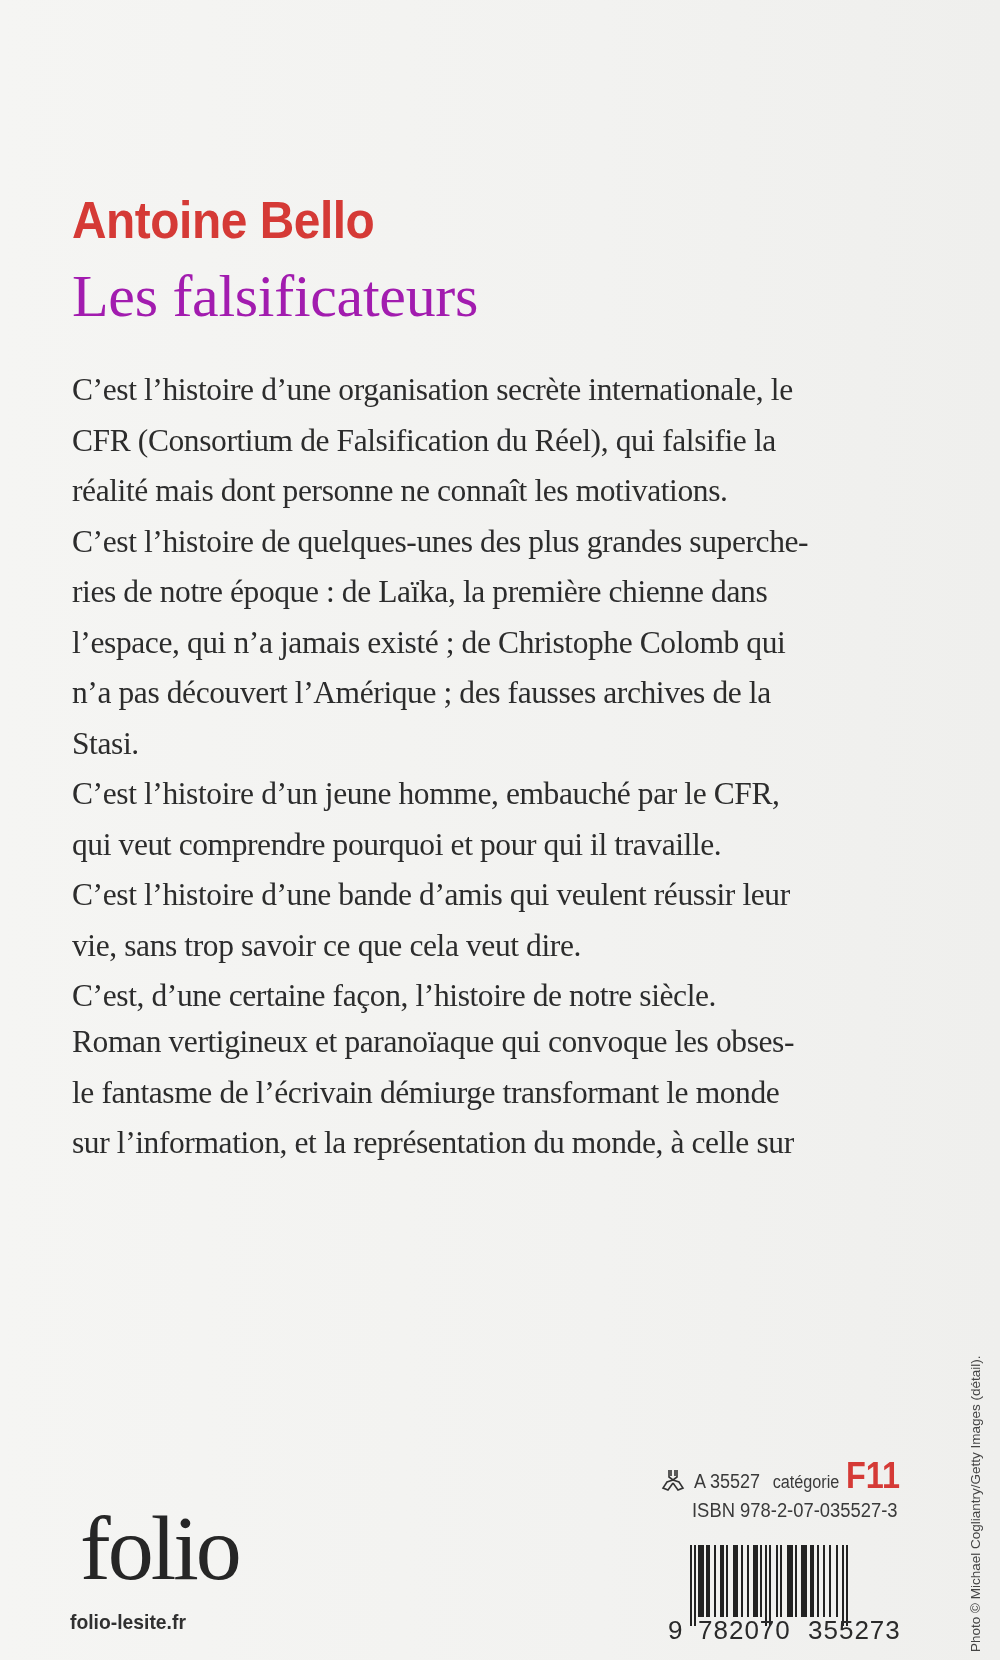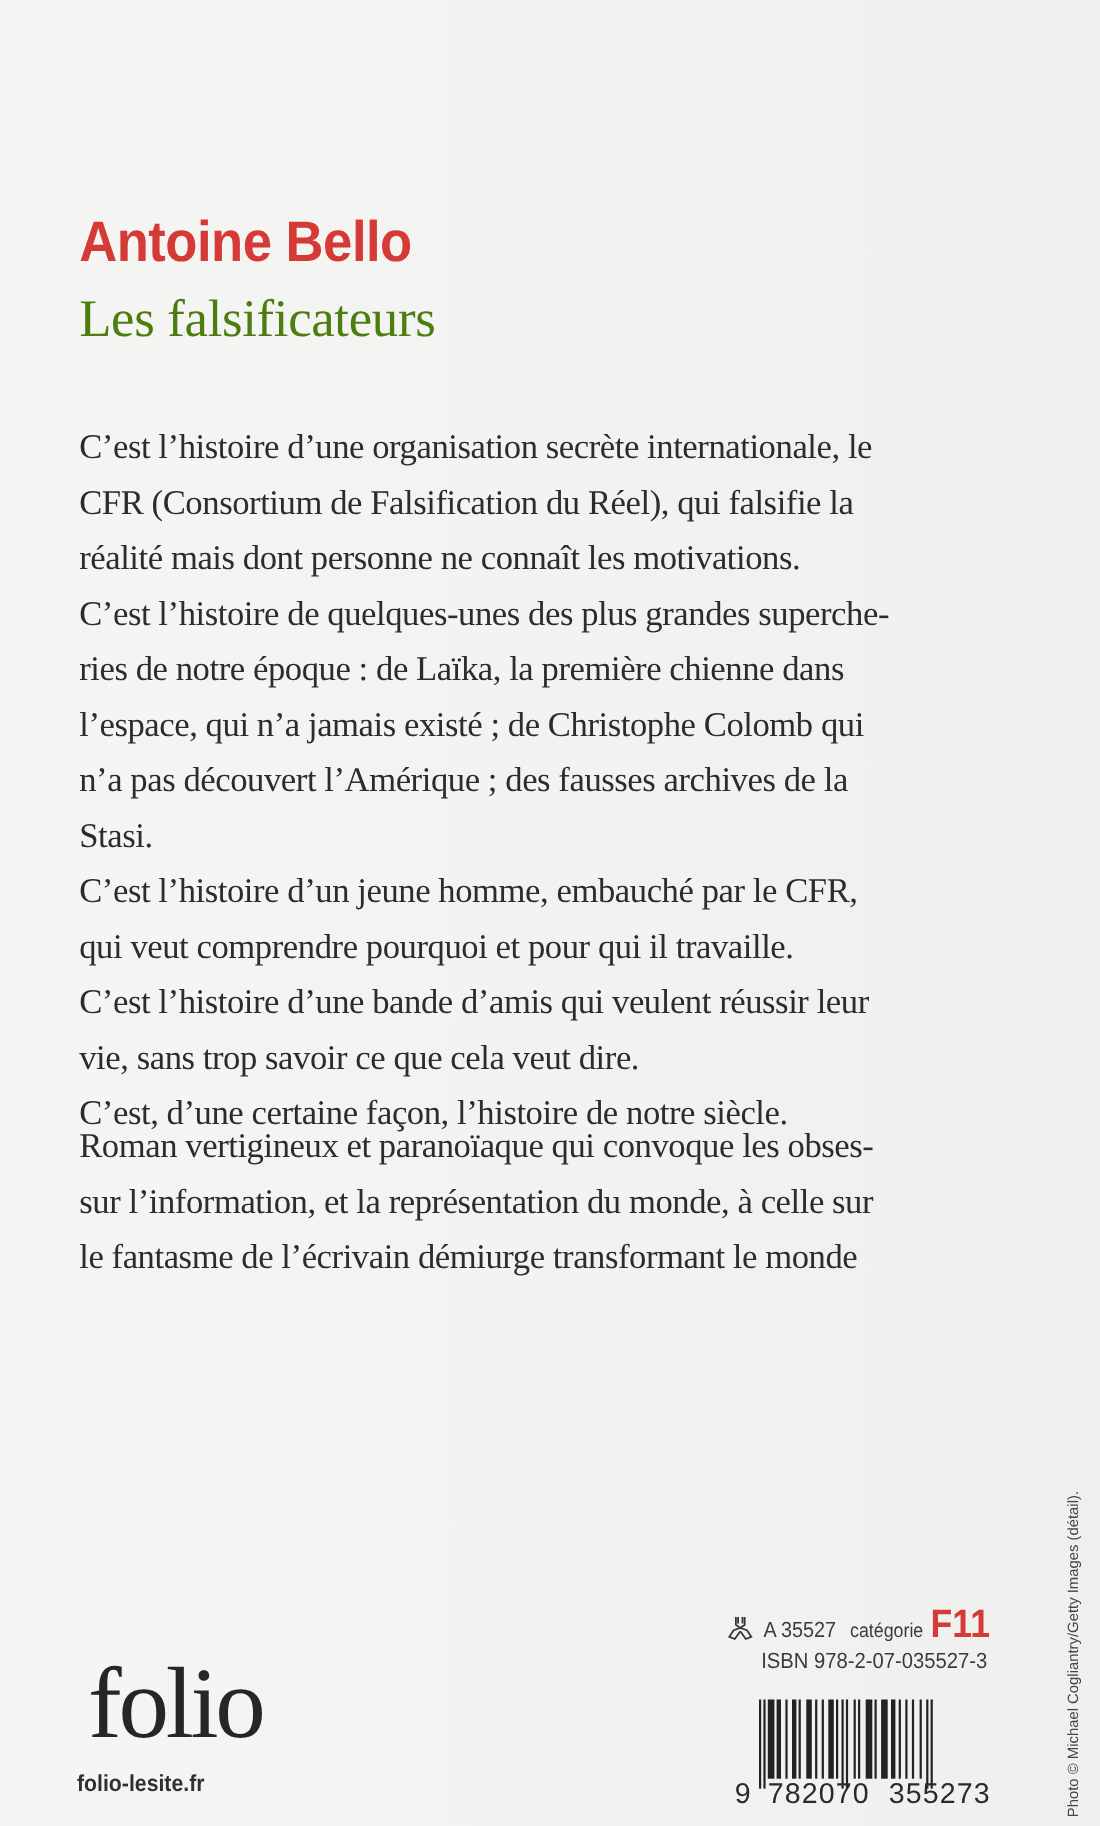--- a/index.html
+++ b/index.html
@@ -10,30 +10,30 @@
     }
     .cover { position:absolute; inset:0; background:linear-gradient(90deg,#f5f5f3 0%,#f2f2f0 60%,#efefed 100%); }
     .author {
       position:absolute; left:72px; top:190px;
       font-family:"Liberation Sans", sans-serif; font-weight:bold;
       font-size:52px; letter-spacing:-0.5px; color:#d53a36;
       transform:scaleX(0.92); transform-origin:left;
     }
     .title {
       position:absolute; left:72px; top:262px;
-      font-family:"Liberation Serif", serif; font-size:48px; color:#4d7c0f;
+      font-family:"Liberation Serif", serif; font-size:60px; color:#a21caf;
       letter-spacing:-0.3px;
     }
     .blurb {
       position:absolute; left:72px; width:840px;
       font-family:"Liberation Serif", serif; font-size:31.5px; line-height:50.5px;
       color:#2c2c2c; letter-spacing:-0.4px;
     }
     .blurb .line { display:block; white-space:nowrap; }
-    #blurb1 { top:381px; }
+    #blurb1 { top:365px; }
     #blurb2 { top:997px;margin-top:20px; }
     .meta {
       position:absolute; left:660px; top:1455px; width:250px;
       font-family:"Liberation Sans", sans-serif; color:#3a3a3a;
     }
     .meta-row1 { display:flex; align-items:baseline; gap:8px; white-space:nowrap; }
     .pub-icon { width:26px; height:24px; display:inline-block; position:relative; top:4px; }
     .anum { font-size:20px; transform:scaleX(0.9); transform-origin:left; display:inline-block; }
     .cat { font-size:18px; transform:scaleX(0.9); display:inline-block; margin-left:-6px; }
     .f11 { font-size:36px; font-weight:bold; color:#d53a36; transform:scaleX(0.9); display:inline-block; margin-left:-8px; }
@@ -84,22 +84,22 @@
   <span class="line">Stasi.</span>
   <span class="line">C’est l’histoire d’un jeune homme, embauché par le CFR,</span>
   <span class="line">qui veut comprendre pourquoi et pour qui il travaille.</span>
   <span class="line">C’est l’histoire d’une bande d’amis qui veulent réussir leur</span>
   <span class="line">vie, sans trop savoir ce que cela veut dire.</span>
   <span class="line">C’est, d’une certaine façon, l’histoire de notre siècle.</span>
 </div>
 
 <div class="blurb" id="blurb2">
   <span class="line">Roman vertigineux et paranoïaque qui convoque les obses-</span>
+  <span class="line">le fantasme de l’écrivain démiurge transformant le monde</span>
   <span class="line">sur l’information, et la représentation du monde, à celle sur</span>
-  <span class="line">le fantasme de l’écrivain démiurge transformant le monde</span>
 </div>
 
 <div class="meta">
   <div class="meta-row1">
     <span class="pub-icon">
       <svg width="26" height="24" viewBox="0 0 26 24">
         <g fill="none" stroke="#333" stroke-width="1.6">
           <path d="M9 2 L9 9 L13 12 L17 9 L17 2 M11 2 L11 8 M15 2 L15 8"></path>
           <path d="M13 12 L7 14 L3 20 L8 22 L13 15"></path>
           <path d="M13 12 L19 14 L23 20 L18 22 L13 15"></path>

